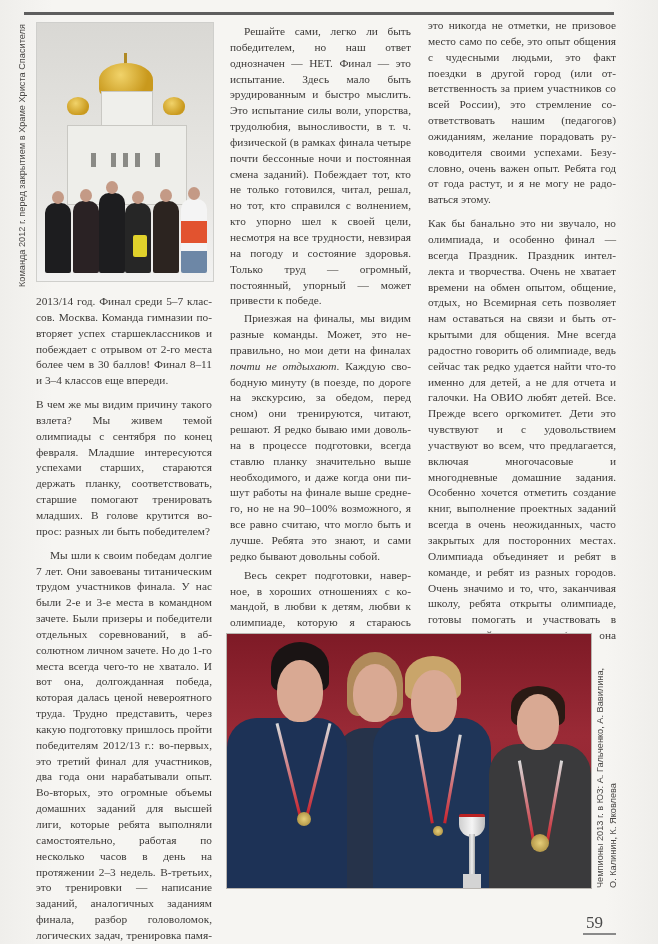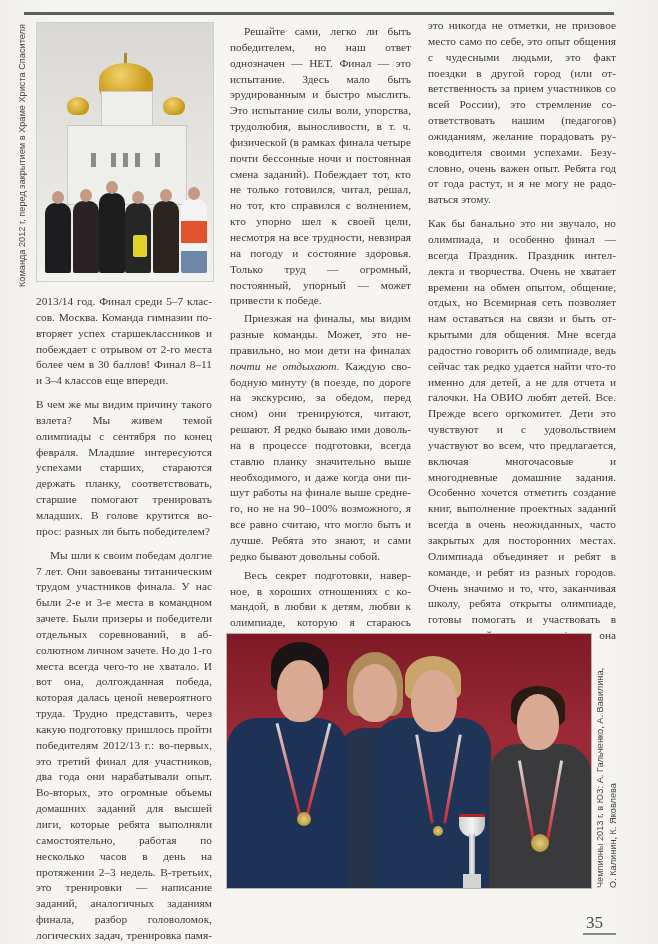--- a/index.html
+++ b/index.html
@@ -159,15 +159,15 @@
       <div class="bowl"></div>
         <div class="stem"></div>
         <div class="base"></div>
     </div>
   </div>
   <div class="caption-v caption2">
     <div>Чемпионы 2013 г. в ЮЗ: А. Гальченко, А. Вавилина,</div>
     <div>О. Калинин, К. Яковлева</div>
   </div>
 
-  <div class="page-number">35</div>
+  <div class="page-number">59</div>
   <div class="page-rule"></div>
 </div>
 
 </body></html>

